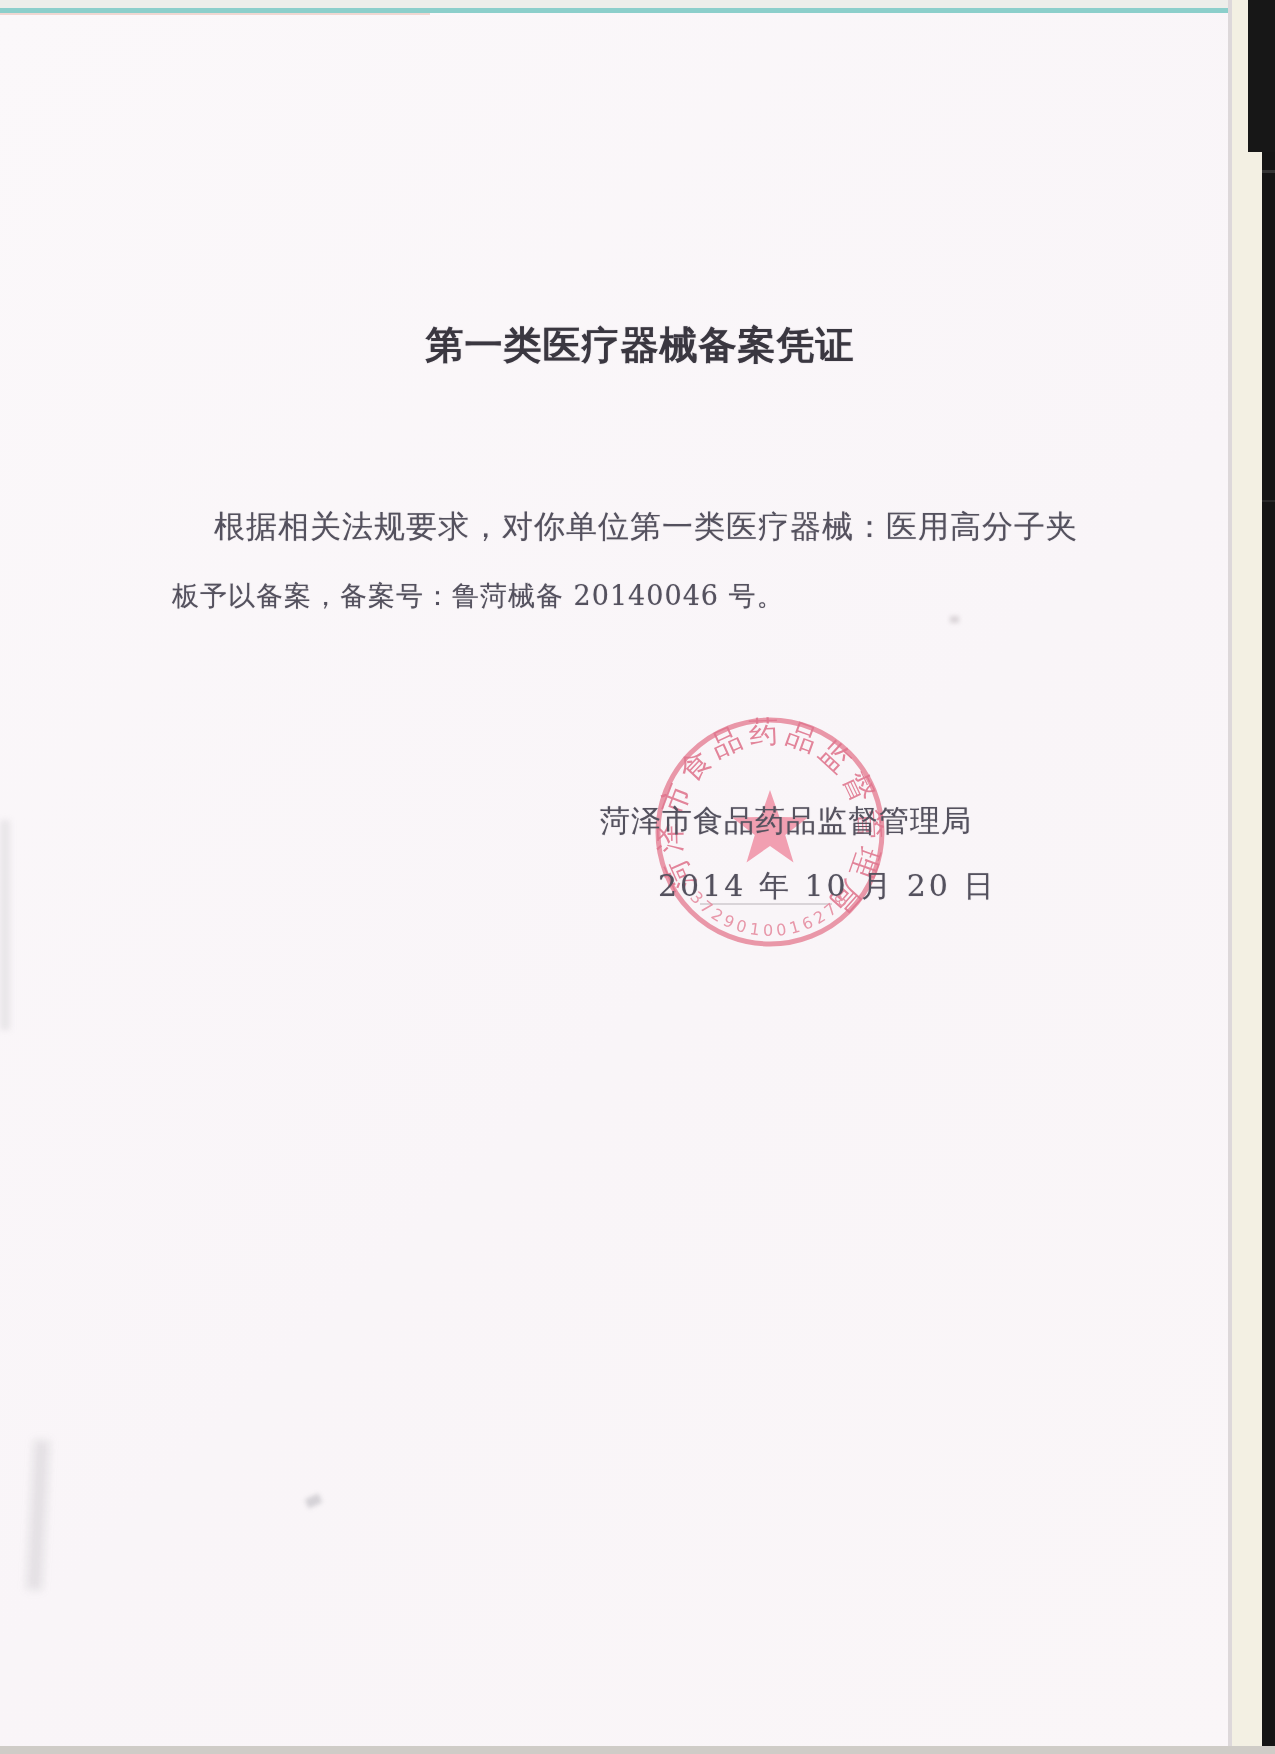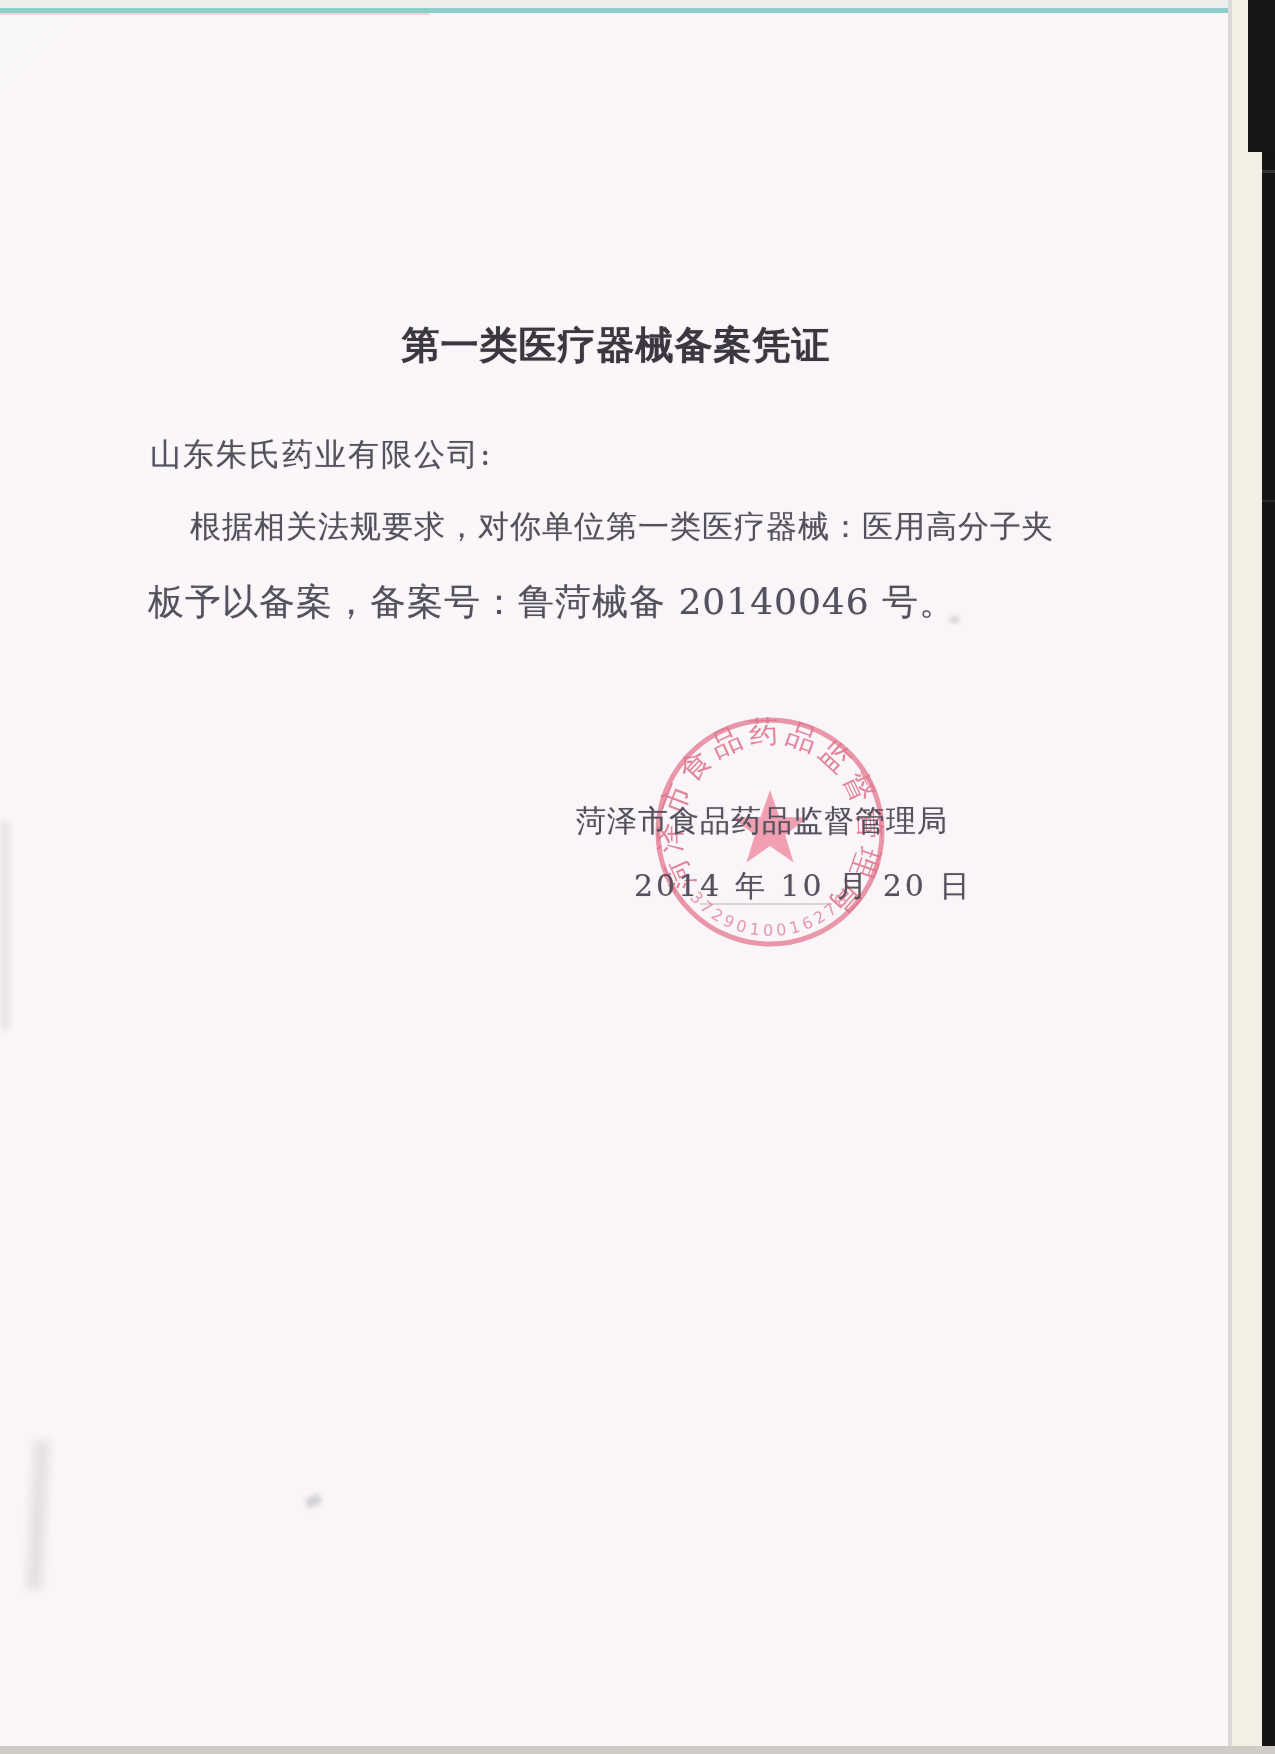--- a/index.html
+++ b/index.html
@@ -8,33 +8,34 @@
     width:1275px;height:1754px;
     background:linear-gradient(135deg,#fbf8fa 0%,#f9f5f8 55%,#faf6f8 100%);
     overflow:hidden;
     font-family:"DejaVu Serif","Liberation Serif",serif;
   }
   .txt{
     position:absolute;
     color:#54515e;
     white-space:nowrap;
     text-shadow:0 0 1px rgba(90,88,100,0.45);
+    padding-left:24px;
   }
   #doc-title{
     top:320px;left:0;width:1232px;
     text-align:center;
     font-family:"DejaVu Sans","Liberation Sans",sans-serif;
     font-weight:bold;
     font-size:38px;letter-spacing:1px;
     color:#3a3740;
     text-shadow:0 0 1px rgba(60,55,70,0.5);
   }
   #recipient-line{top:434px;left:150px;font-size:31px;letter-spacing:2px;}
   #body-line1{top:506px;left:190px;font-size:31px;letter-spacing:1px;}
-  #body-line2{top:578px;left:148px;font-size:36px;letter-spacing:1px;}
+  #body-line2{top:578px;left:148px;font-size:27px;letter-spacing:1px;}
   #authority-line{top:801px;left:576px;font-size:30px;letter-spacing:1px;z-index:6;}
   #date-line{top:866px;left:634px;font-size:30px;letter-spacing:3px;z-index:6;text-align:center;}
 
   #stamp{position:absolute;left:620px;top:682px;width:300px;height:300px;z-index:5;opacity:0.92;}
   #stamp text{font-family:"DejaVu Sans","Liberation Sans",sans-serif;}
 
   
   .edge{position:absolute;z-index:10;}
   #top-white-strip{left:0;top:0;width:1275px;height:8px;background:#edeeea;}
   #top-teal-line{left:0;top:8px;width:1275px;height:5px;background:#8ccfcb;}
@@ -82,21 +83,20 @@
         <textPath href="#ringPath" xlink:href="#ringPath">菏泽市食品药品监督管理局</textPath>
       </text>
     </g>
     <text font-size="16" letter-spacing="4" fill="#e58a9e" opacity="0.95" text-anchor="middle">
       <textPath href="#serialPath" xlink:href="#serialPath" startOffset="50%">3729010016278</textPath>
     </text>
   </svg>
 
   <div class="txt" id="doc-title">第一类医疗器械备案凭证</div>
 
-  <div class="txt" id="recipient-line">山东朱氏药业有限公司:</div>
 
   <div class="txt" id="body-line1">根据相关法规要求，对你单位第一类医疗器械：医用高分子夹</div>
 
   <div class="txt" id="body-line2">板予以备案，备案号：鲁菏械备 20140046 号。</div>
 
   <div class="txt" id="authority-line">菏泽市食品药品监督管理局</div>
 
   <div class="txt" id="date-line">2014 年 10 月 20 日</div>
 
   <div class="edge" id="top-white-strip"></div>

